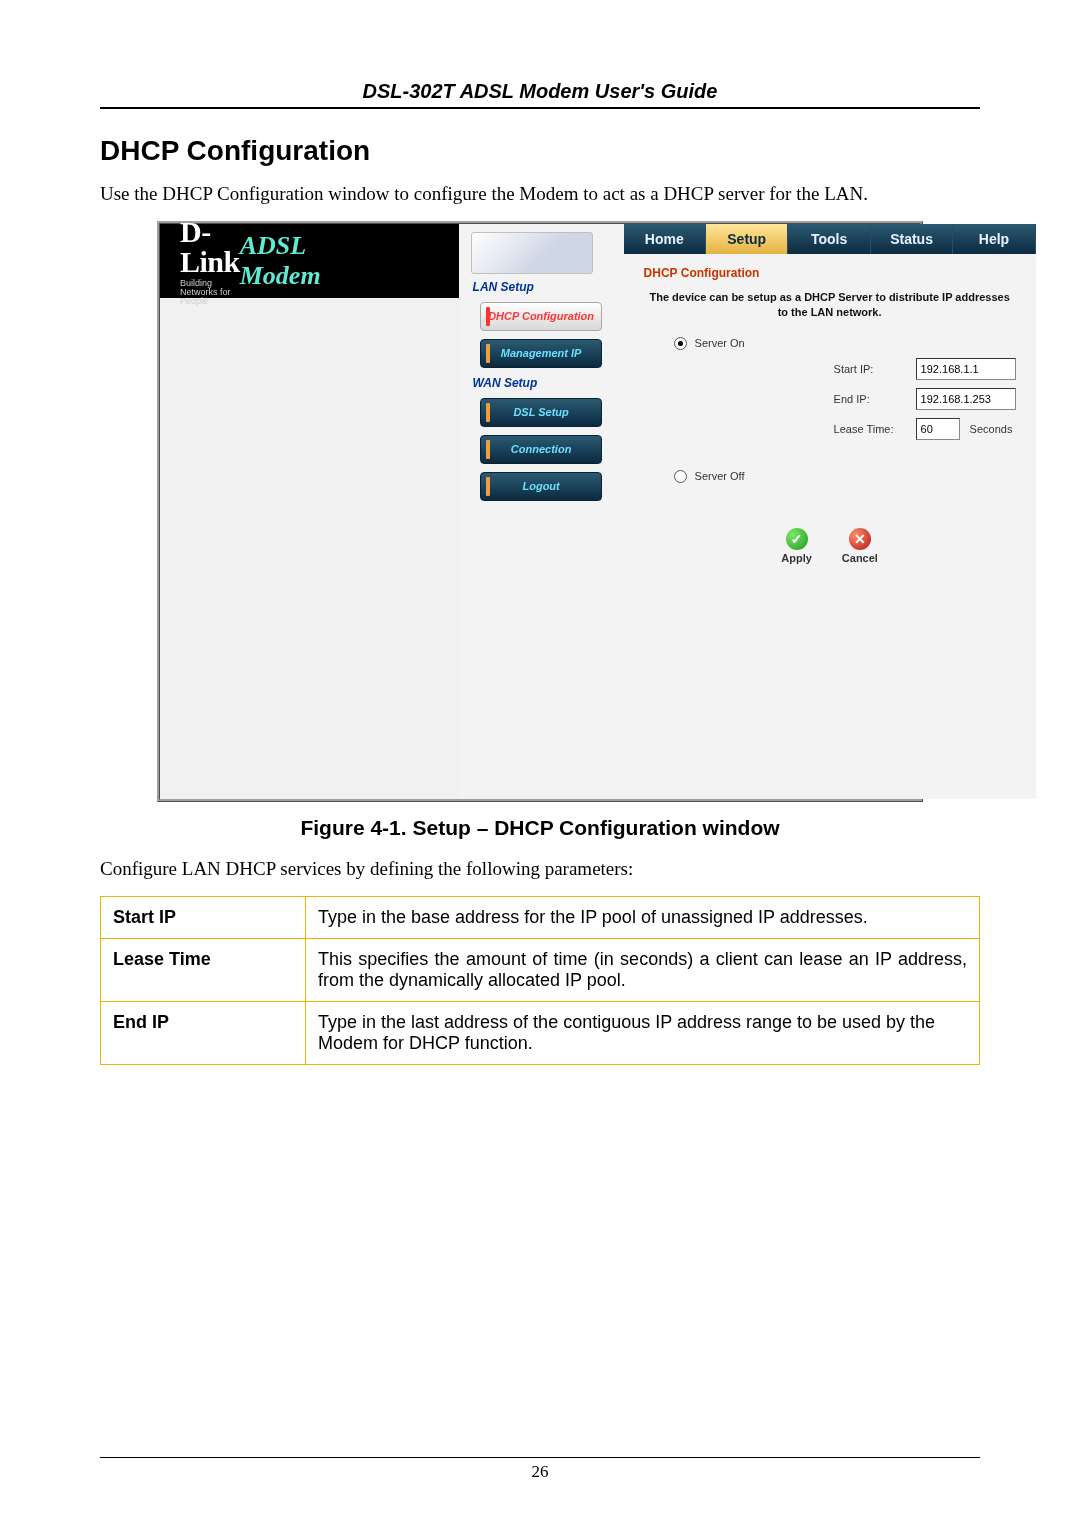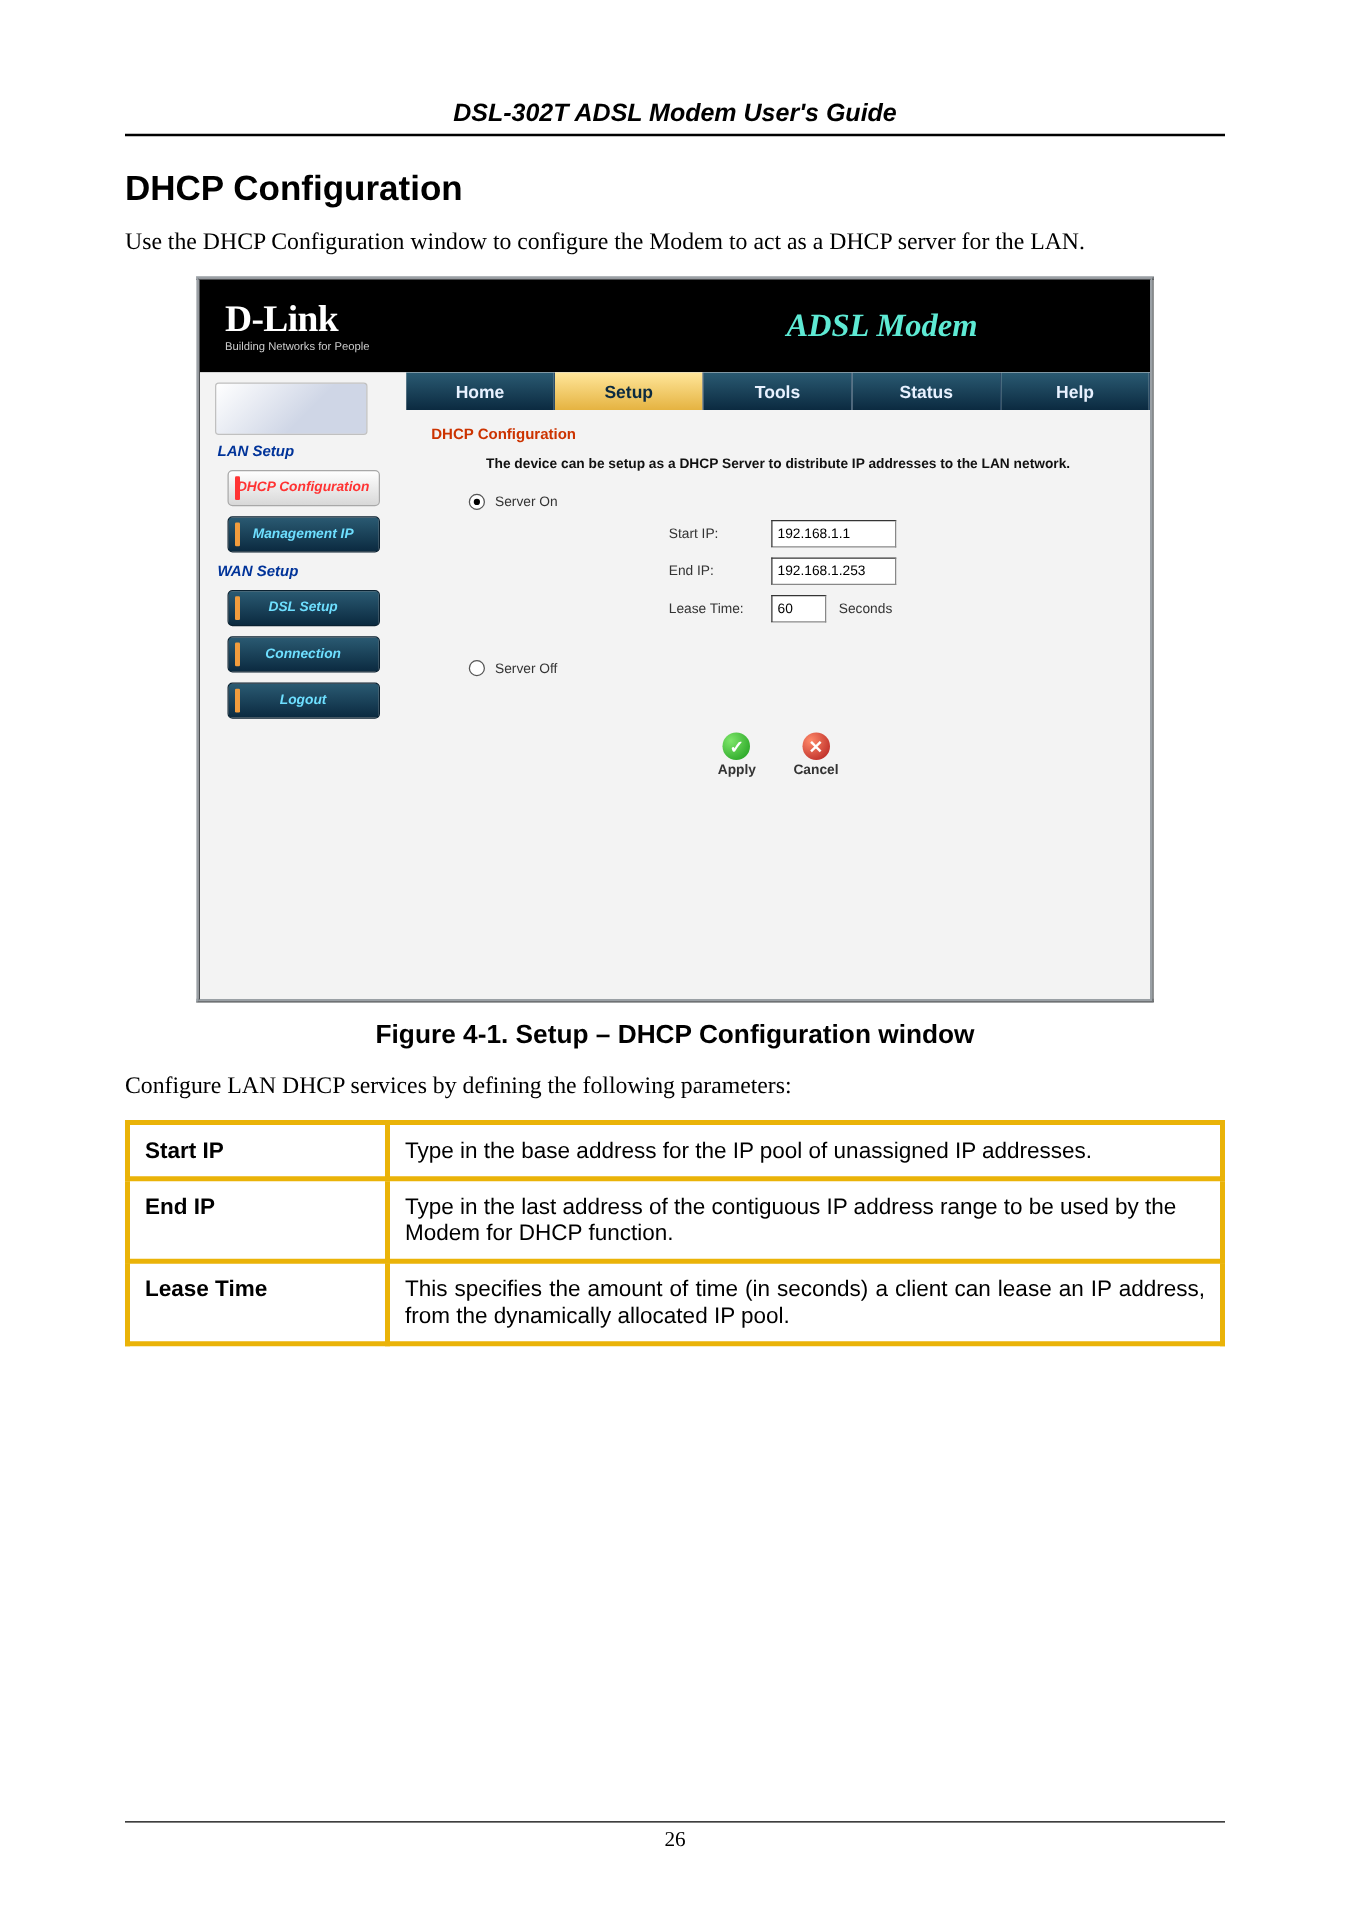--- a/index.html
+++ b/index.html
@@ -42,21 +42,21 @@
   
   .screenshot {
     width: 760px;
     height: 575px;
     margin: 10px auto 14px auto;
     border: 3px ridge #9aa0a5;
     background: #f1f1f1;
     font-family: Arial, Helvetica, sans-serif;
     color: #333;
     display: flex;
-    flex-direction: column;
+    flex-direction: row;
   }
   .ss-top {
     height: 74px;
     background: #000;
     color: #fff;
     display: flex;
     align-items: center;
     justify-content: space-between;
     padding: 0 28px 0 20px;
   }
@@ -249,21 +249,21 @@
     margin: 10px 0 18px 0;
   }
 
   table.params {
     border-collapse: collapse;
     width: 100%;
     font-family: Arial, Helvetica, sans-serif;
     font-size: 18px;
   }
   table.params td, table.params th {
-    border: 4px solid #eab308;
+    border: 1px solid #eab308;
     padding: 10px 12px;
     vertical-align: top;
     text-align: left;
   }
   table.params th {
     width: 180px;
     font-weight: bold;
   }
   table.params td.justify {
     text-align: justify;
@@ -369,26 +369,26 @@
 
   <p class="body-text">Configure LAN DHCP services by defining the following parameters:</p>
 
   <table class="params">
     <tbody>
         <tr>
       <th>Start IP</th>
       <td>Type in the base address for the IP pool of unassigned IP addresses.</td>
     </tr>
     <tr>
+      <th>Lease Time</th>
+      <td class="justify">This specifies the amount of time (in seconds) a client can lease an IP address, from the dynamically allocated IP pool.</td>
+    </tr>
+    <tr>
       <th>End IP</th>
       <td>Type in the last address of the contiguous IP address range to be used by the Modem for DHCP function.</td>
-    </tr>
-    <tr>
-      <th>Lease Time</th>
-      <td class="justify">This specifies the amount of time (in seconds) a client can lease an IP address, from the dynamically allocated IP pool.</td>
     </tr>
   </tbody>
     </table>
 
   <div class="footer">
     <hr class="footer-line">
     <div class="page-num">26</div>
   </div>
 </div>
 

